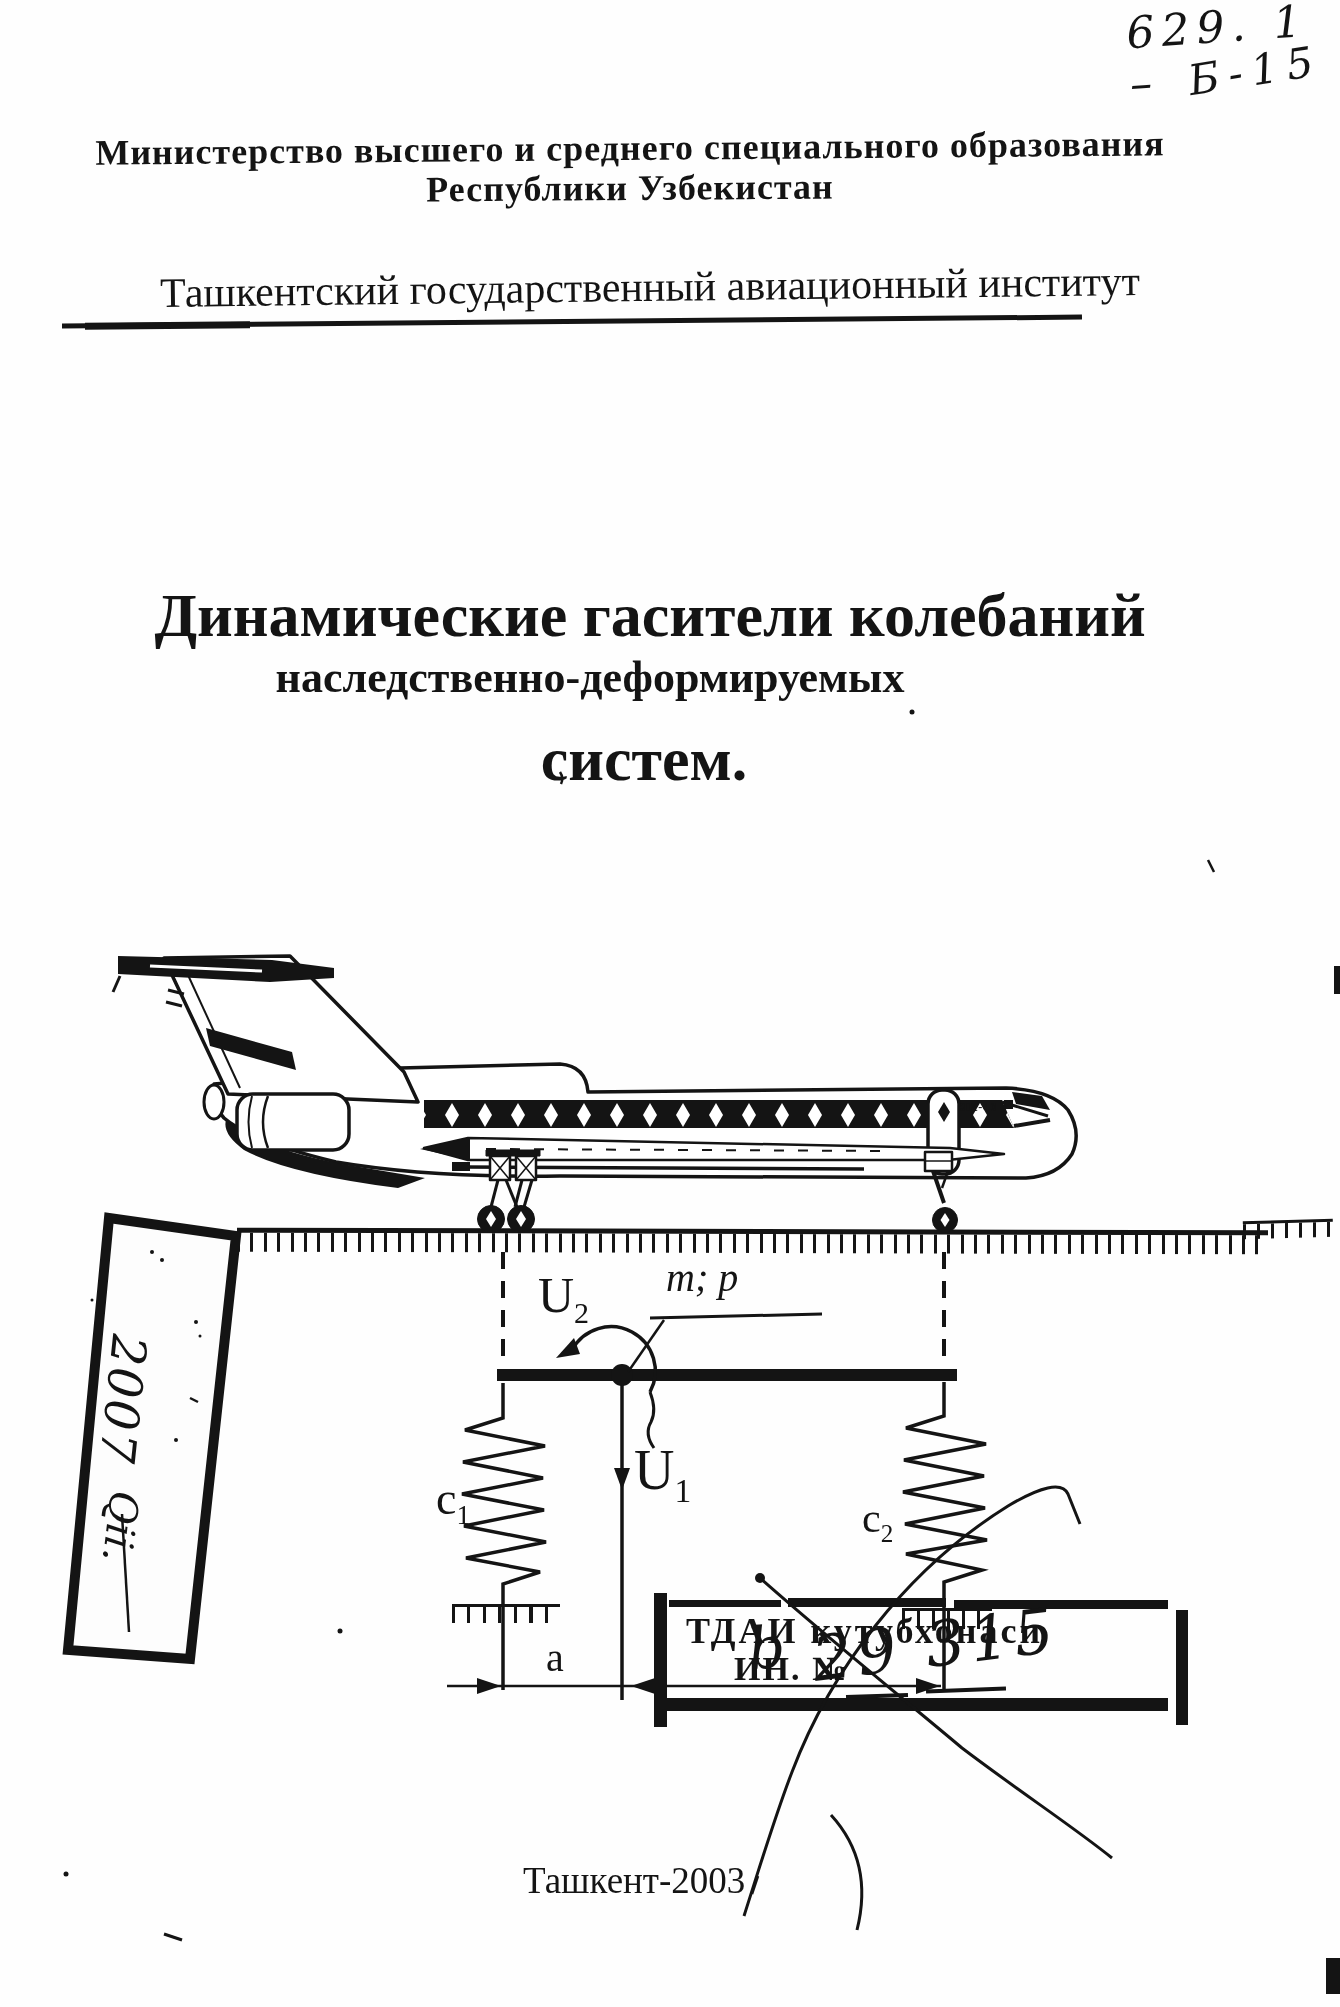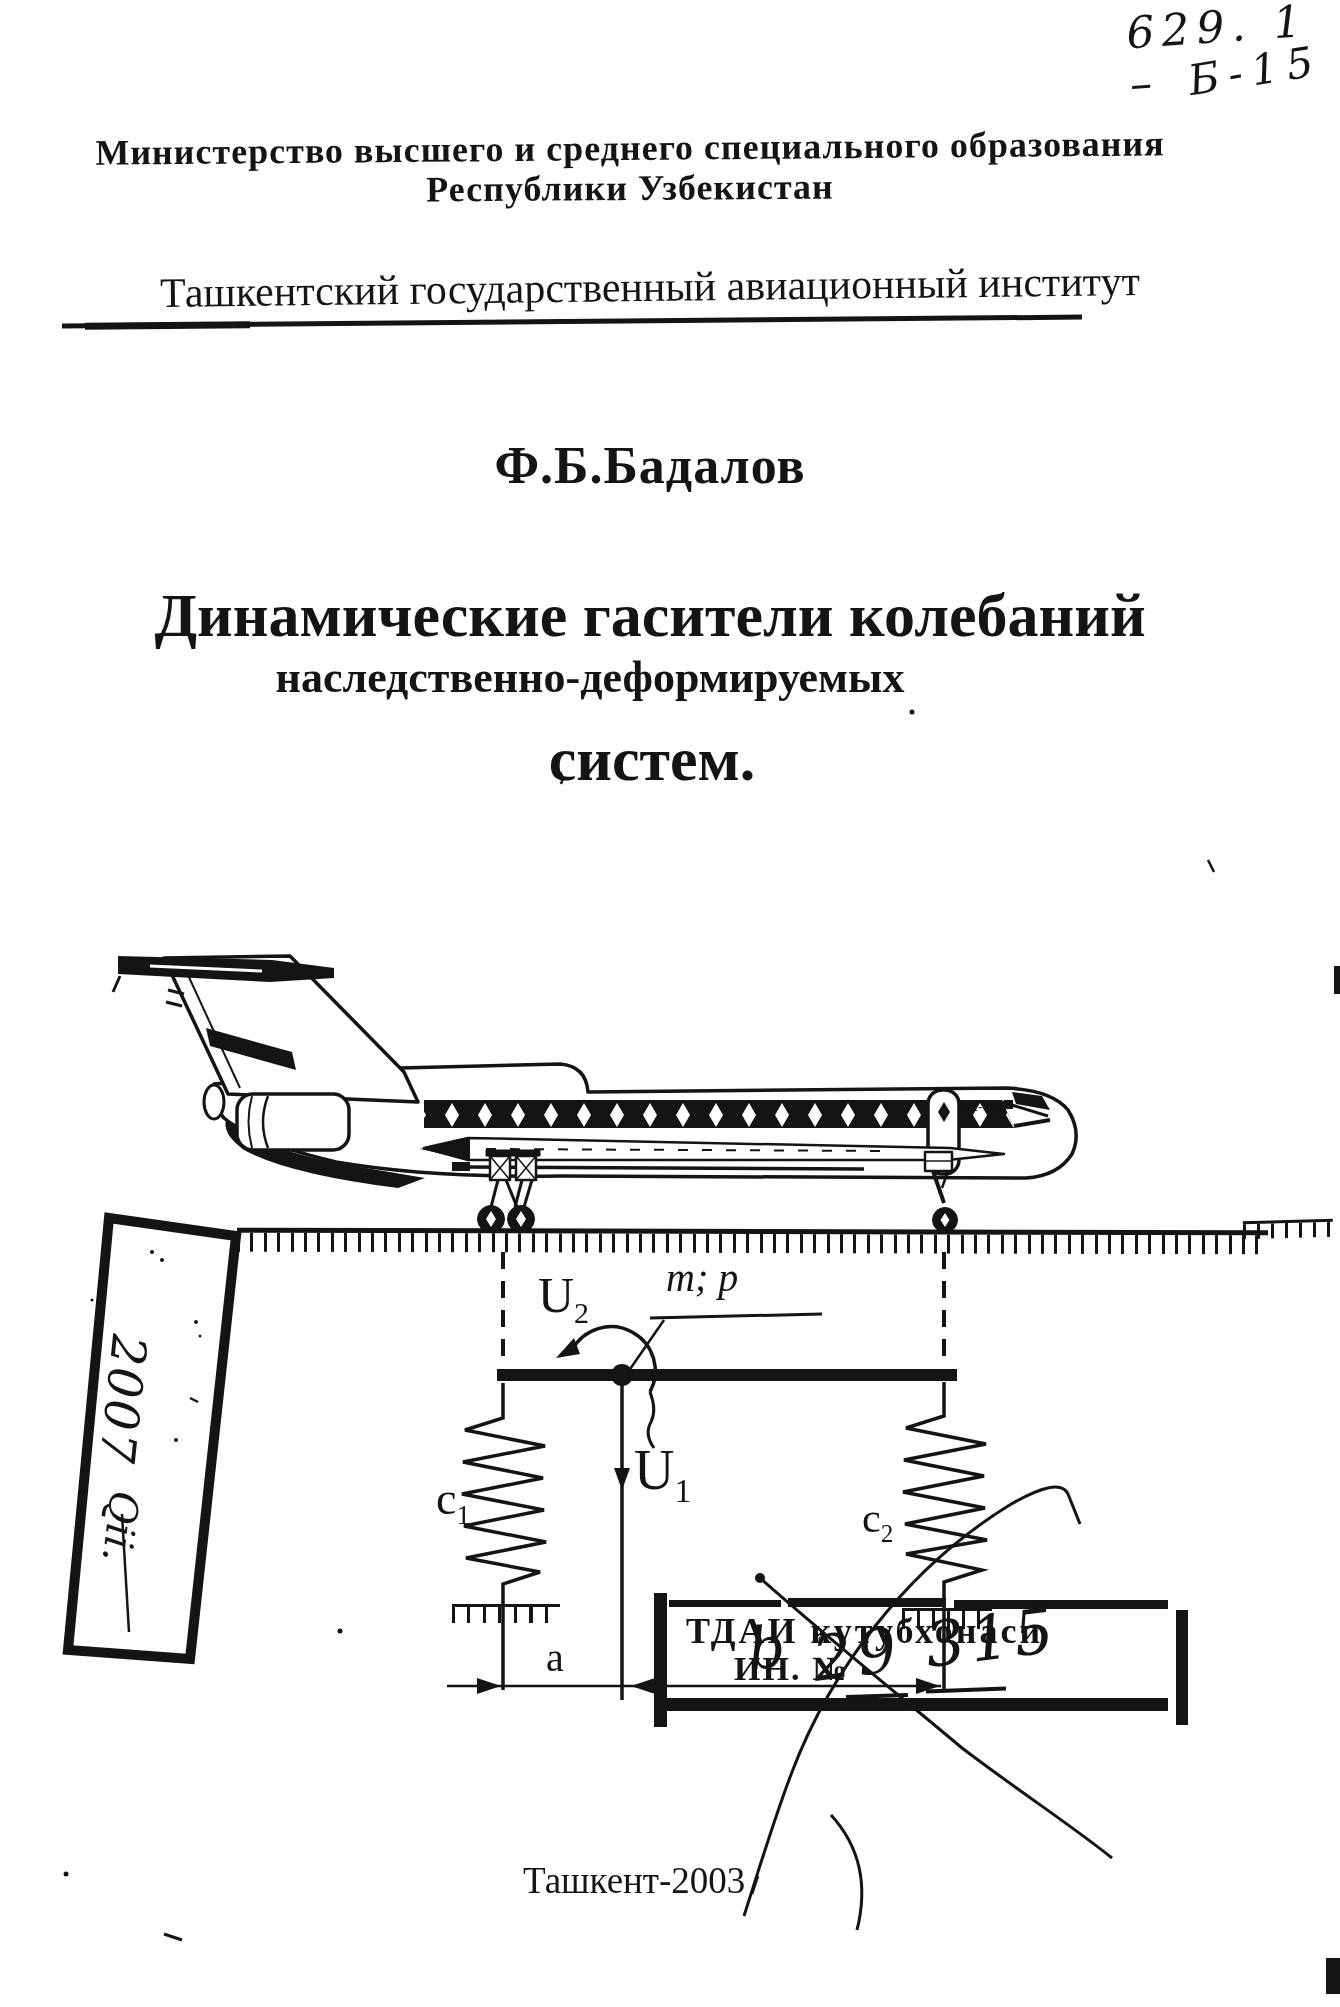--- a/index.html
+++ b/index.html
@@ -12,21 +12,21 @@
   .sub{font-size:0.60em;vertical-align:-0.38em;}
   
   .ministry{left:90px;top:127px;width:1080px;font-size:36px;font-weight:bold;letter-spacing:1px;transform:rotate(-0.5deg);}
   .ministry2{left:90px;top:167px;width:1080px;font-size:36px;font-weight:bold;letter-spacing:1px;transform:rotate(-0.4deg);}
   .institute{left:120px;top:263px;width:1060px;font-size:42px;transform:rotate(-0.7deg);}
   .rule{left:62px;top:319px;width:1020px;height:5px;background:#141414;transform:rotate(-0.5deg);}
   .rule2{left:85px;top:322px;width:165px;height:7px;background:#141414;transform:rotate(-0.6deg);}
   .author{left:330px;top:436px;width:640px;font-size:52px;font-weight:bold;letter-spacing:1px;}
   .title1{left:70px;top:580px;width:1160px;font-size:62px;font-weight:bold;text-align:center;}
   .title2{left:10px;top:652px;width:1160px;font-size:44px;font-weight:bold;}
-  .title3{left:72px;top:724px;width:1160px;font-size:62px;font-weight:bold;}
+  .title3{left:64px;top:724px;width:1160px;font-size:62px;font-weight:bold;}
   .footer{left:523px;top:1827px;font-size:37px;margin-top:32px;}
   
   .hw{font-family:"DejaVu Serif",serif;font-style:italic;}
   .lib1{left:1128px;top:0px;font-size:44px;letter-spacing:7px;transform:rotate(-4deg);}
   .lib2{left:1188px;top:46px;font-size:42px;letter-spacing:9px;transform:rotate(-9deg);}
   .hwnum{left:812px;top:1608px;font-size:62px;letter-spacing:5px;transform:rotate(-7deg);}
   .hwb{left:748px;top:1614px;font-size:58px;transform:rotate(-5deg);}
   .hwdash1{left:846px;top:1694px;width:62px;height:4px;background:#141414;transform:rotate(-2deg);}
   .hwdash2{left:926px;top:1688px;width:80px;height:4px;background:#141414;transform:rotate(-2deg);}
   .boxtext1{left:158px;top:1338px;font-size:48px;transform:rotate(96deg);transform-origin:0 0;letter-spacing:2px;}
@@ -197,21 +197,20 @@
         <circle cx="176" cy="1440" r="2"></circle>
       <line x1="190" y1="1398" x2="198" y2="1402" stroke="#141414" stroke-width="2.5"></line>
     </g>
   </svg>
 
   <div class="abs ministry ctr">Министерство высшего и среднего специального образования</div>
   <div class="abs ministry2 ctr">Республики Узбекистан</div>
   <div class="abs institute ctr">Ташкентский государственный авиационный институт</div>
   <div class="abs rule"></div>
   <div class="abs rule2"></div>
-  <div class="abs author ctr">Ф.Б.Бадалов</div>
   <div class="abs title1 ctr">Динамические гасители колебаний</div>
   <div class="abs title2 ctr">наследственно-деформируемых</div>
   <div class="abs title3 ctr">систем.</div>
   <div class="abs footer">Ташкент-2003</div>
 
   <div class="abs hw lib1">629. 1 –</div>
   <div class="abs hw lib2">Б-15</div>
 
   <div class="abs lblU2"><span>U</span><span class="sub">2</span></div>
   <div class="abs lblmp">m; p</div>

